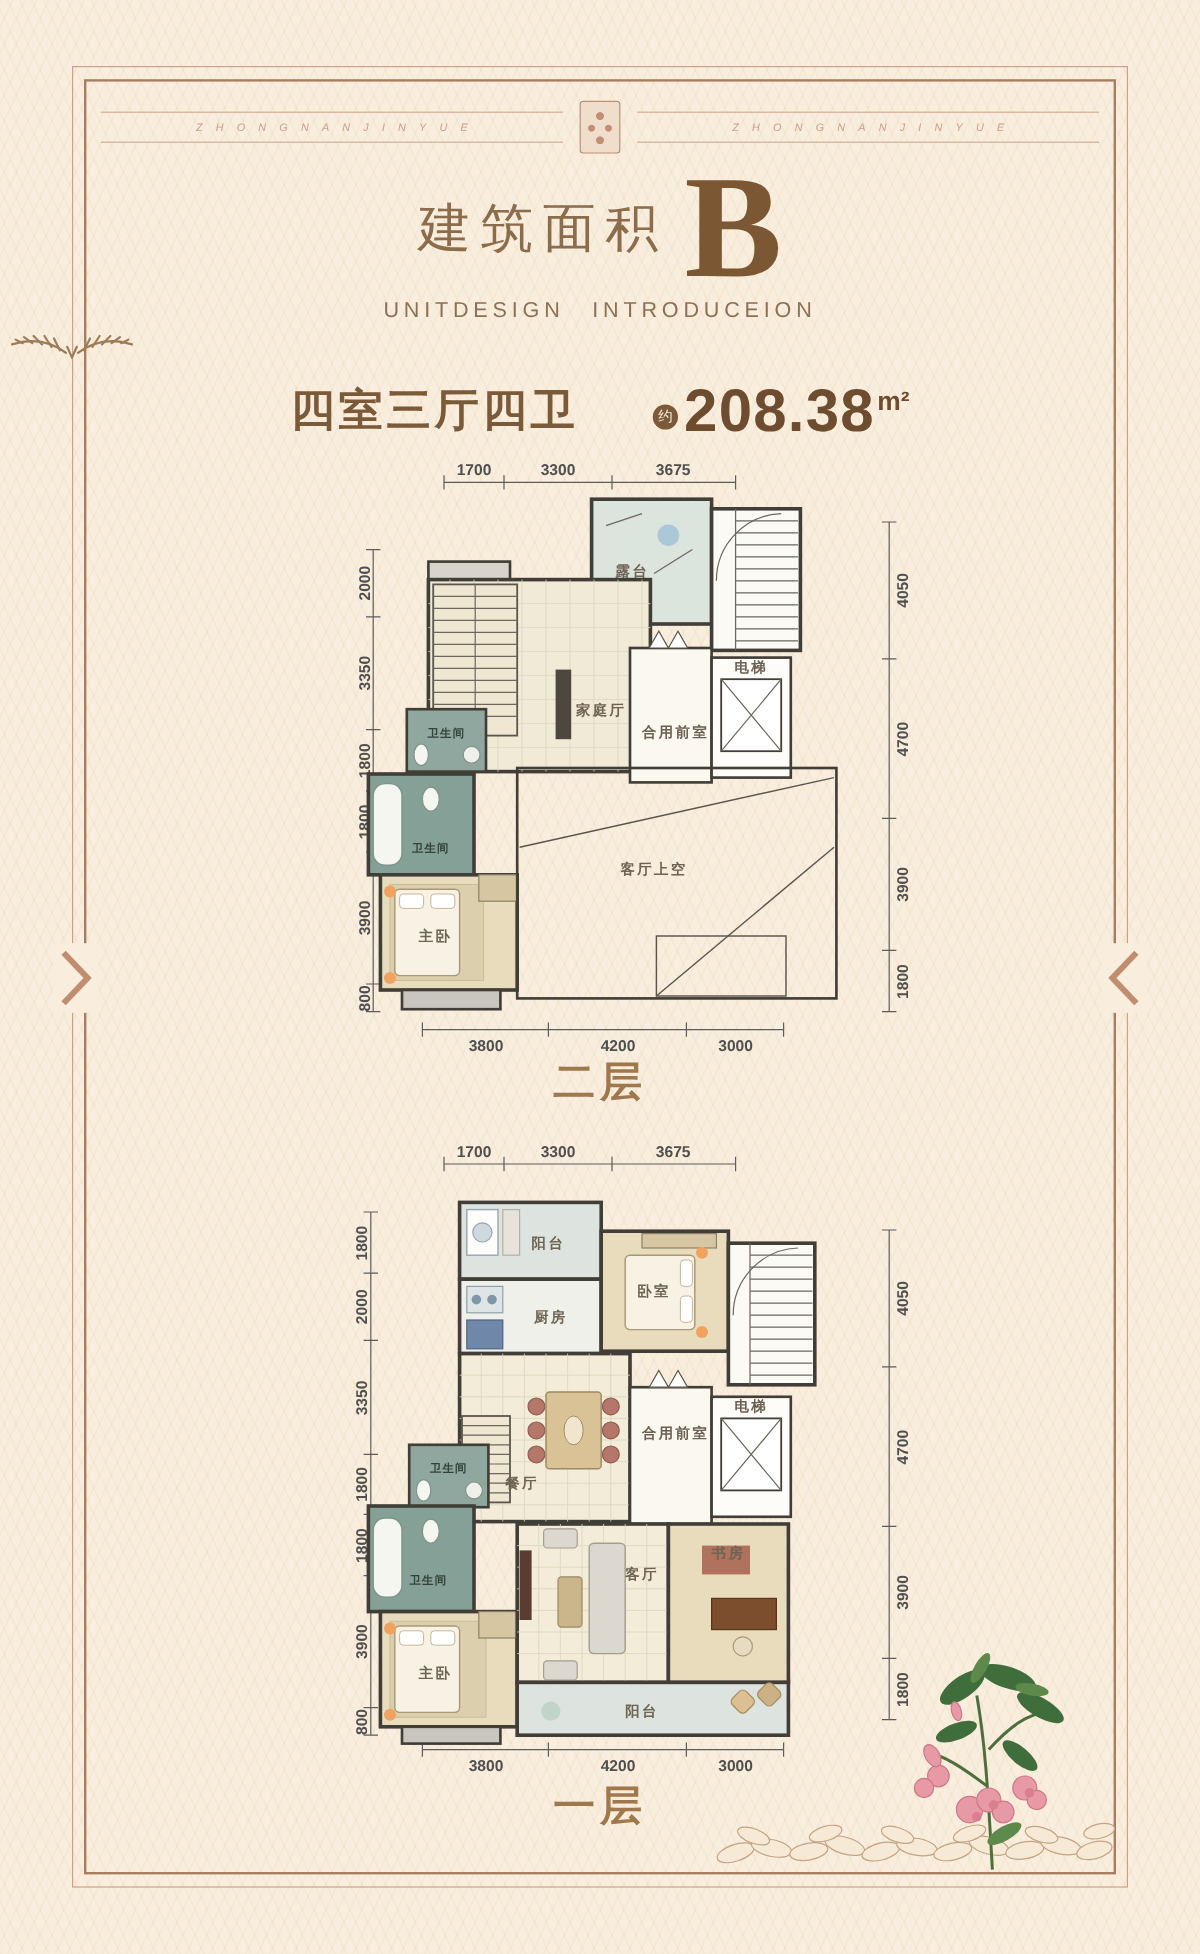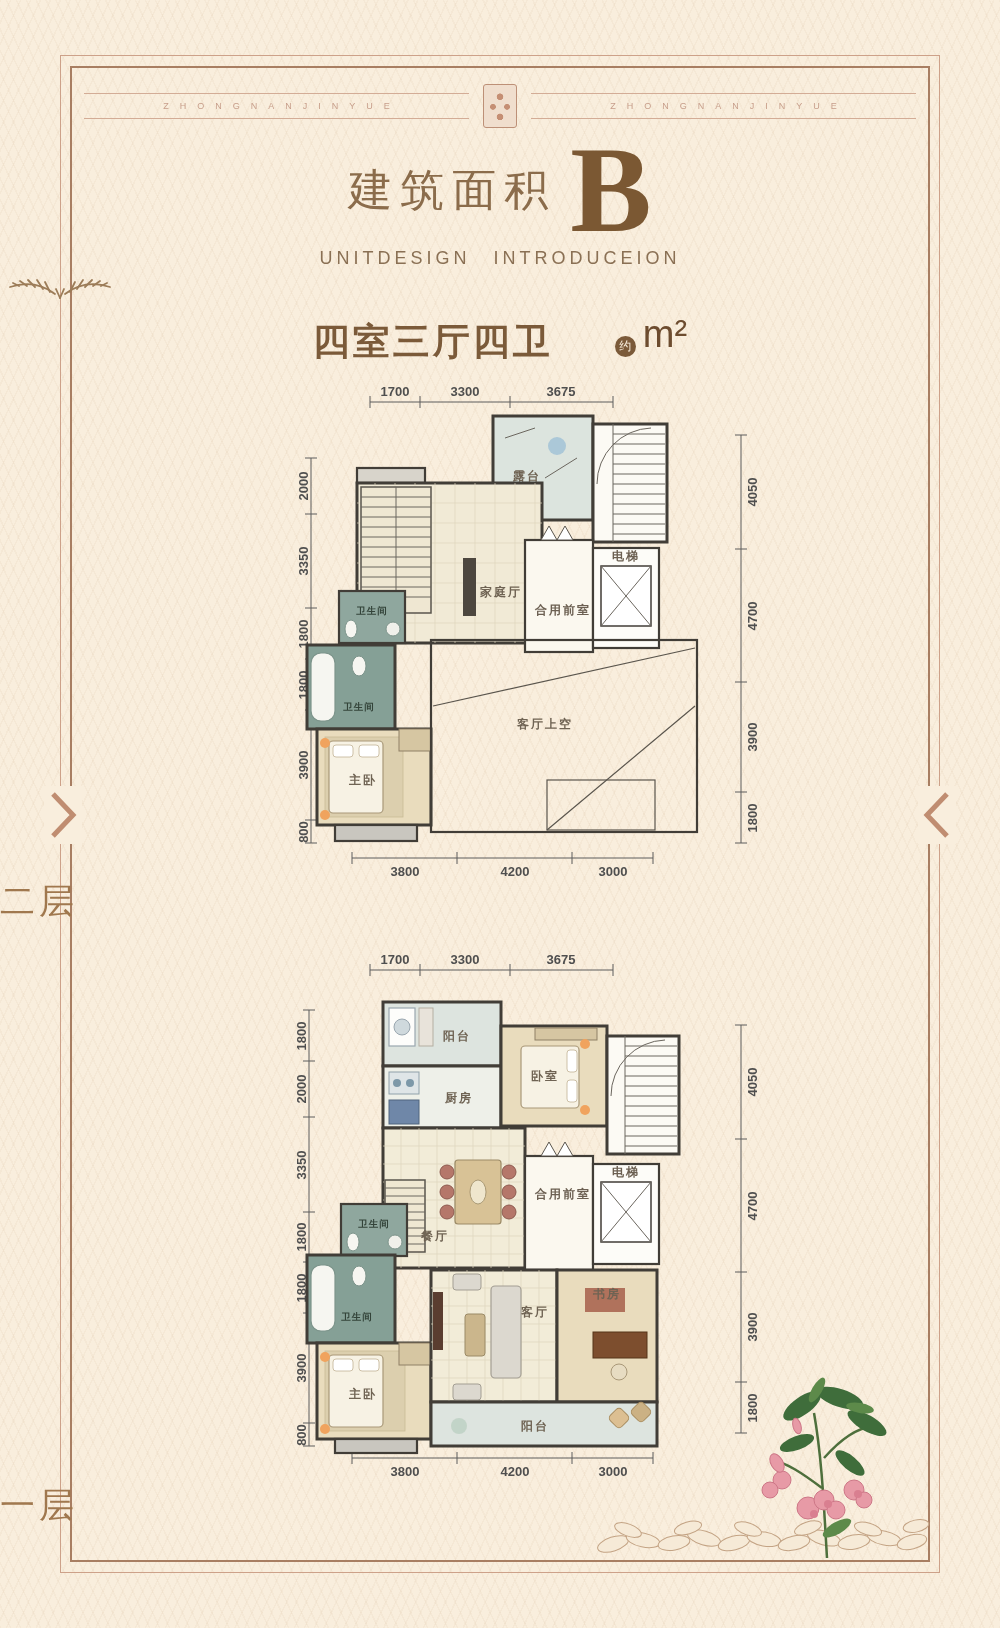--- a/index.html
+++ b/index.html
@@ -13,21 +13,21 @@
     overflow:hidden;
   }
   .frame-outer{position:absolute; left:60px; right:60px; top:55px; bottom:55px;
     border:1px solid #cda189; pointer-events:none;}
   .frame-inner{position:absolute; left:70px; right:70px; top:66px; bottom:66px;
     border:2px solid #a87e62; pointer-events:none;}
 
   
   .banner{position:absolute; left:84px; right:84px; top:90px; height:32px;
     display:flex; align-items:center;}
-  .banner-seg{position:relative; flex:1; height:100%;}
+  .banner-seg{position:relative; flex:1; height:100%;font-style:italic;}
   .banner-seg .ln{position:absolute; left:0; right:0; height:1px; background:#d3ac96;}
   .banner-seg .ln.t{top:3px;} .banner-seg .ln.b{bottom:3px;}
   .banner-seg .txt{position:absolute; left:0; right:0; top:0; bottom:0;
     display:flex; align-items:center; justify-content:center;
     font-size:9px; letter-spacing:11px; color:#c79e8a; text-indent:11px;}
   .medallion{width:34px; height:44px; margin:0 14px; border:1px solid #bd9077;
     background-color:#f0decd;
     background-image:
       radial-gradient(circle at 50% 28%, #c58f74 3px, transparent 3.6px),
       radial-gradient(circle at 28% 52%, #c58f74 2.6px, transparent 3.2px),
@@ -48,29 +48,29 @@
     color:#7b5833; line-height:.82;}
   .subtitle{margin-top:8px; font-size:18px; letter-spacing:4px; word-spacing:14px; color:#8a7054;}
   .laurel{margin-top:6px;}
   .spec{margin-top:12px; display:flex; justify-content:center; align-items:center; gap:54px;}
   .spec-rooms{font-size:37px; font-weight:bold; color:#7b5a39; letter-spacing:3px;}
   .spec-right{display:flex; align-items:center;}
   .spec-arealabel{font-size:37px; font-weight:bold; color:#7b5a39; letter-spacing:2px;}
   .badge{width:21px; height:21px; border-radius:50%; background:#7b5a39; color:#f9eedd;
     font-size:12px; display:flex; align-items:center; justify-content:center; margin:10px 5px 0 8px;}
   .spec-value{font-size:50px; font-weight:bold; color:#6d4c2f; letter-spacing:1px;}
-  .spec-unit{font-size:38px; font-weight:normal; color:#6d4c2f; padding-bottom:14px; margin-left:2px;}
+  .spec-unit{font-size:22px; font-weight:bold; color:#6d4c2f; padding-bottom:14px; margin-left:2px;}
 
   
   .plan{position:absolute; width:460px;font-weight:bold;}
   .plan2{left:295px; top:388px; height:500px;}
   .plan1{left:295px; top:940px; height:545px;}
   svg{overflow:visible; display:block;}
-  .floor-label{position:absolute; left:0; right:0; text-align:left;
-    font-size:35px; font-weight:normal; color:#a0784e; letter-spacing:4px;}
+  .floor-label{position:absolute; left:0; right:0; text-align:center;
+    font-size:35px; font-weight:bold; color:#a0784e; letter-spacing:4px;}
   .fl2{top:878px;} .fl1{top:1482px;}
 
   text.dim{font-size:13px; fill:#4f4f4f; text-anchor:middle;}
   text.room{font-size:12px; fill:#6f6353; text-anchor:middle; letter-spacing:2px;}
   text.room.sm{font-size:9.5px; fill:#334339; letter-spacing:1px;}
   text.room.core{fill:#6c6052;}
   line.dl, path.dl{stroke:#5c5c5c; stroke-width:1;}
   .wall{stroke:#413d37; stroke-width:3;}
   .wall2{stroke:#413d37; stroke-width:2.2;}
   .thin{stroke:#6b665e; stroke-width:1; fill:none;}
@@ -135,20 +135,21 @@
             <path d="M101,11 L107,8"></path>
           <path d="M60,23 L56,14"></path>
             <path d="M60,23 L64,14"></path>
         </g>
       </svg>
     </div>
     <div class="spec">
       <span class="spec-rooms">四室三厅四卫</span>
       <span class="spec-right">
         <span class="badge">约</span>
+        <span class="spec-value">208.38</span>
         <span class="spec-unit">m²</span>
       </span>
     </div>
   </div>
 
   <div class="plan plan2">
     <svg width="460" height="500" viewBox="0 0 460 500">
 
       <g>
         <line class="dl" x1="75" y1="14" x2="318" y2="14"></line>

